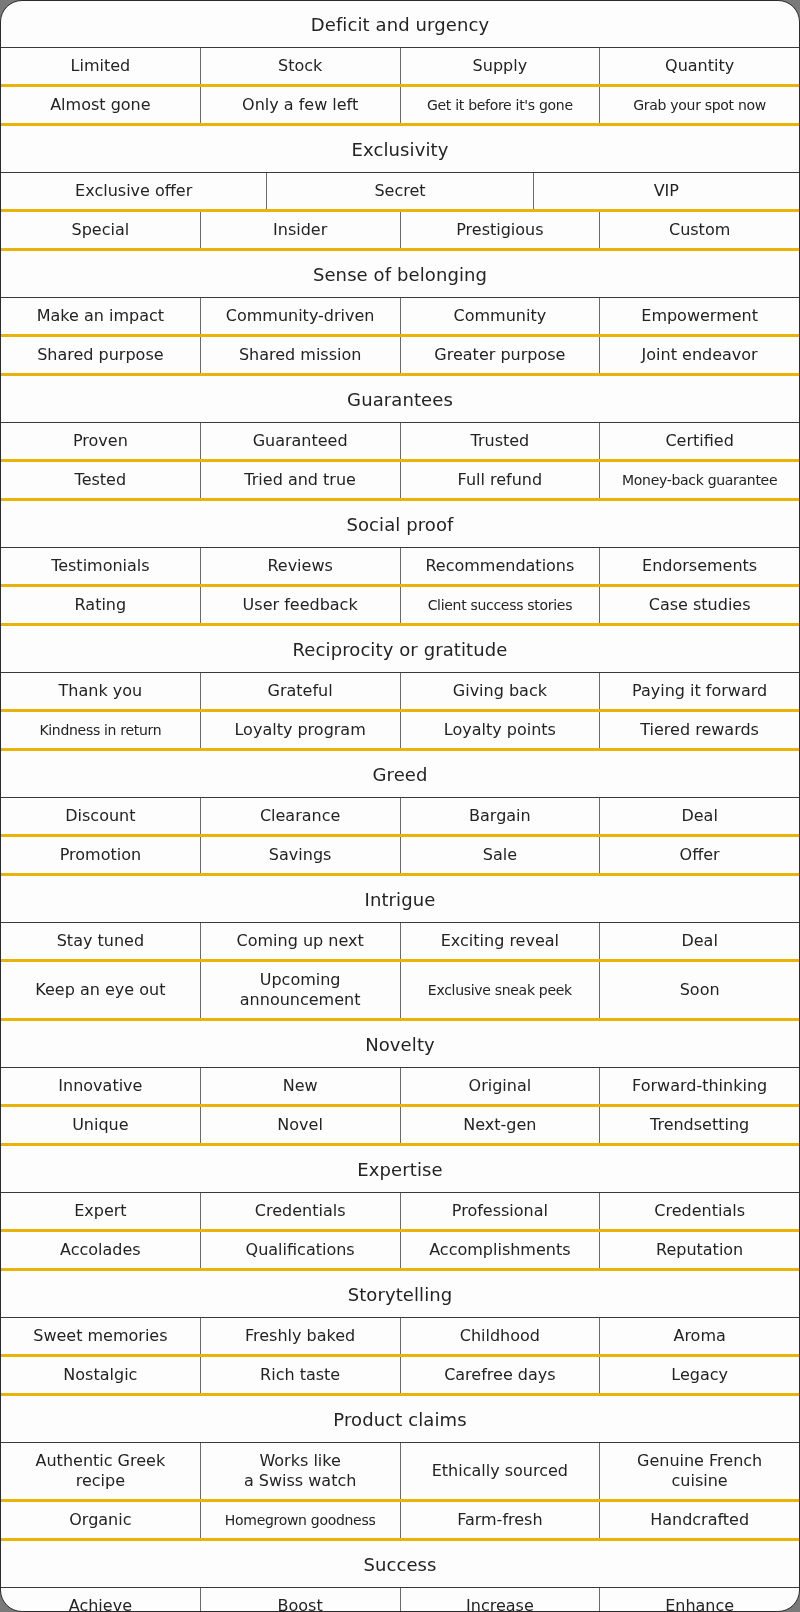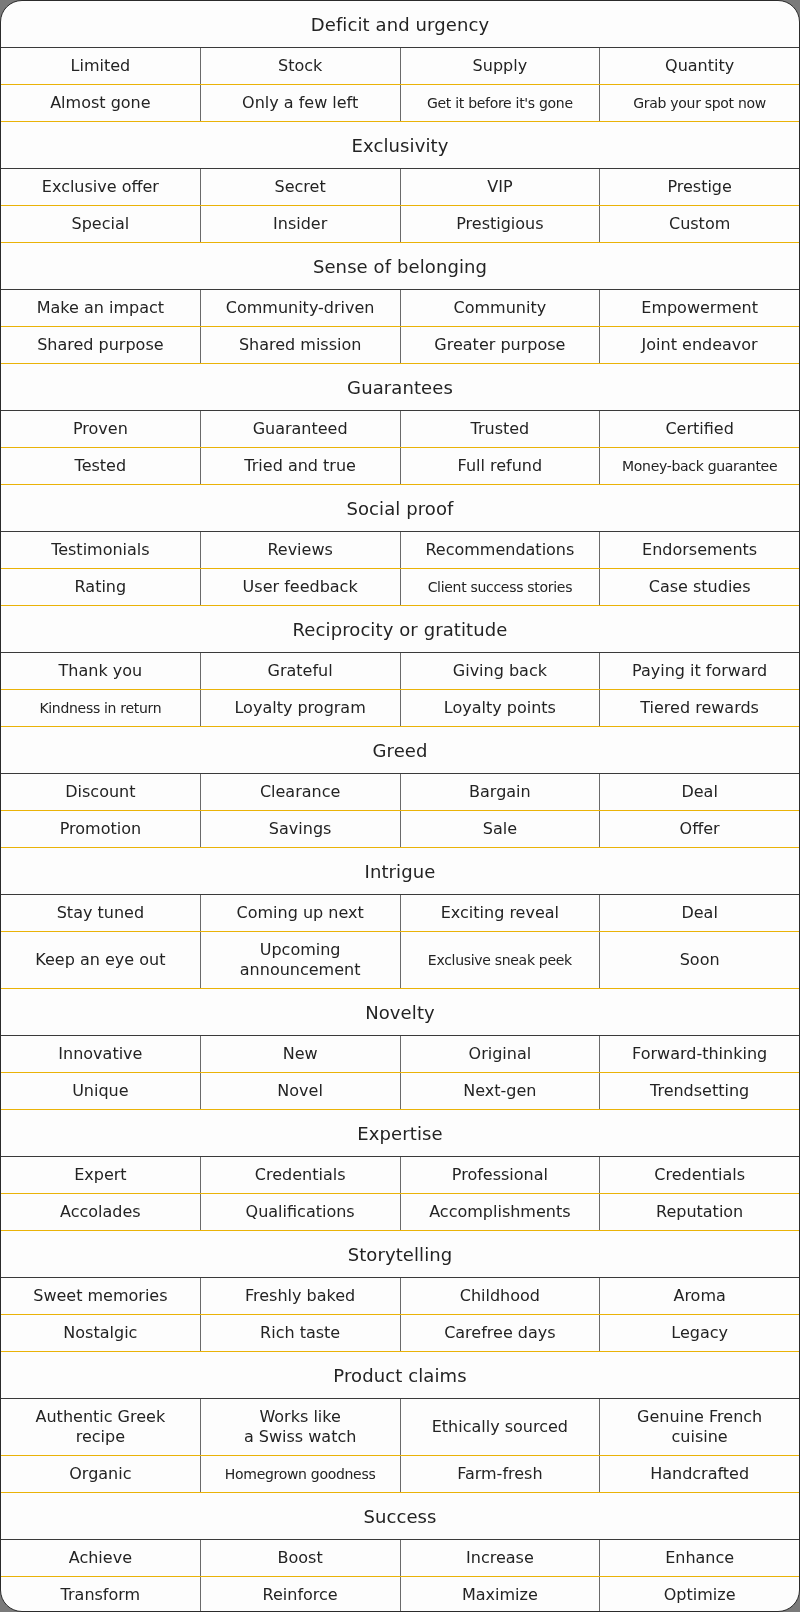--- a/index.html
+++ b/index.html
@@ -7,21 +7,21 @@
   .card {
     position:absolute; left:0; top:0; width:798px; height:1610px;
     background:#fdfdfd; border:1px solid #2b2b2b; border-radius:22px; overflow:hidden;
     font-family:"DejaVu Sans", sans-serif; color:#232323;
   }
   .section-header {
     height:46px; border-bottom:1px solid #3a3a3a;
     display:flex; align-items:center; justify-content:center;
     font-size:18px; letter-spacing:0.1px;
   }
-  .row { display:flex; border-bottom:1px solid #eab308; height:36px; }
+  .row { display:flex; border-bottom:3px solid #eab308; height:36px; }
   .row.tall { height:56px; }
   .card > .section:last-child .row:last-child { border-bottom:none; }
   .cell {
     flex:1 1 0; display:flex; align-items:center; justify-content:center;
     text-align:center; font-size:16px; line-height:20px; padding:0 2px;
     border-right:1px solid #6a6a6a; white-space:pre-line;
   }
   .cell:last-child { border-right:none; }
   .cell.narrow { font-size:14px; letter-spacing:-0.3px; }
 </style>
@@ -43,21 +43,20 @@
         <div class="cell narrow">Get it before it's gone</div>
         <div class="cell narrow">Grab your spot now</div>
       </div>
     </div>
     <div class="section">
       <div class="section-header">Exclusivity</div>
       <div class="row">
         <div class="cell">Exclusive offer</div>
         <div class="cell">Secret</div>
         <div class="cell">VIP</div>
-        <div class="cell">Prestige</div>
       </div>
       <div class="row">
         <div class="cell">Special</div>
         <div class="cell">Insider</div>
         <div class="cell">Prestigious</div>
         <div class="cell">Custom</div>
       </div>
     </div>
     <div class="section">
       <div class="section-header">Sense of belonging</div>

